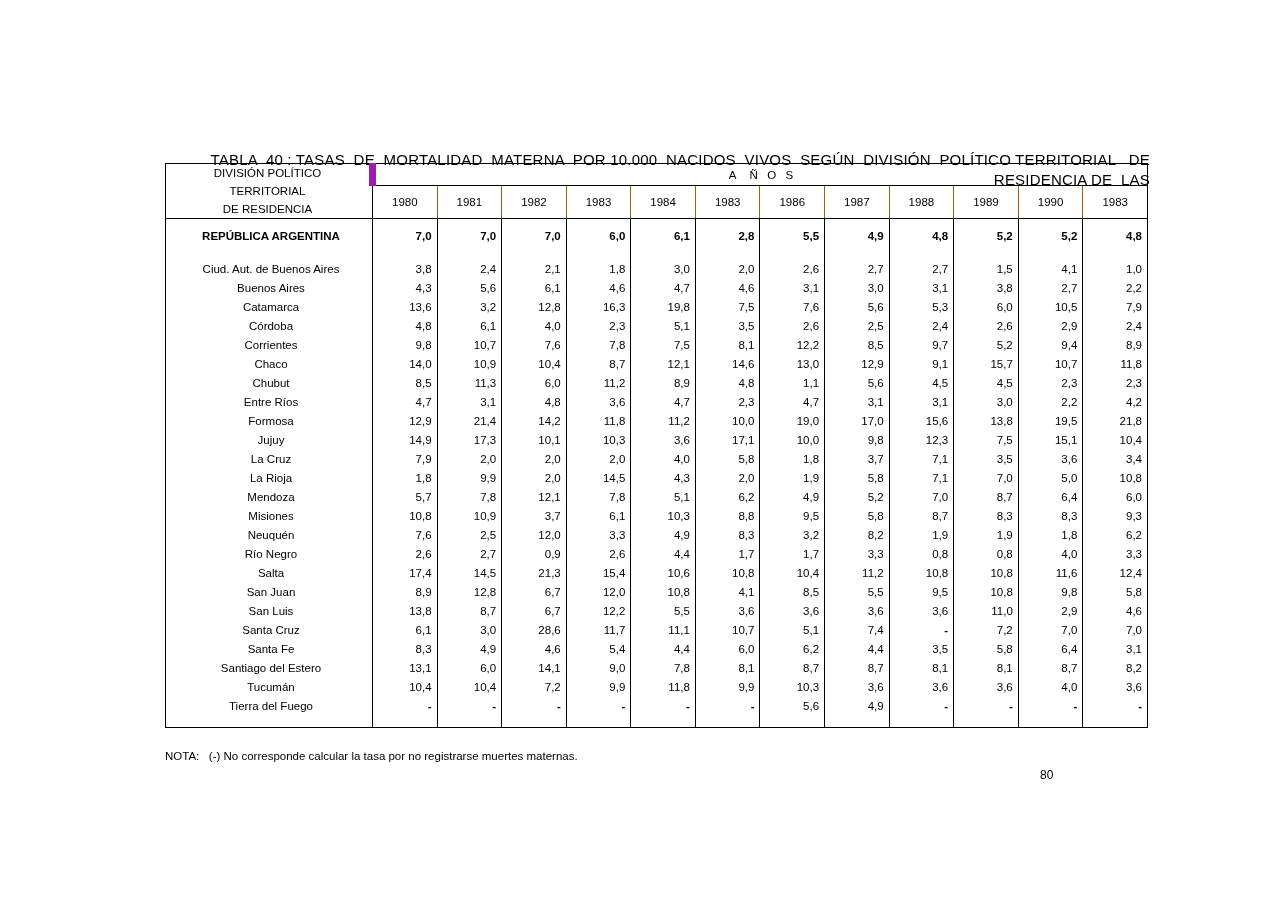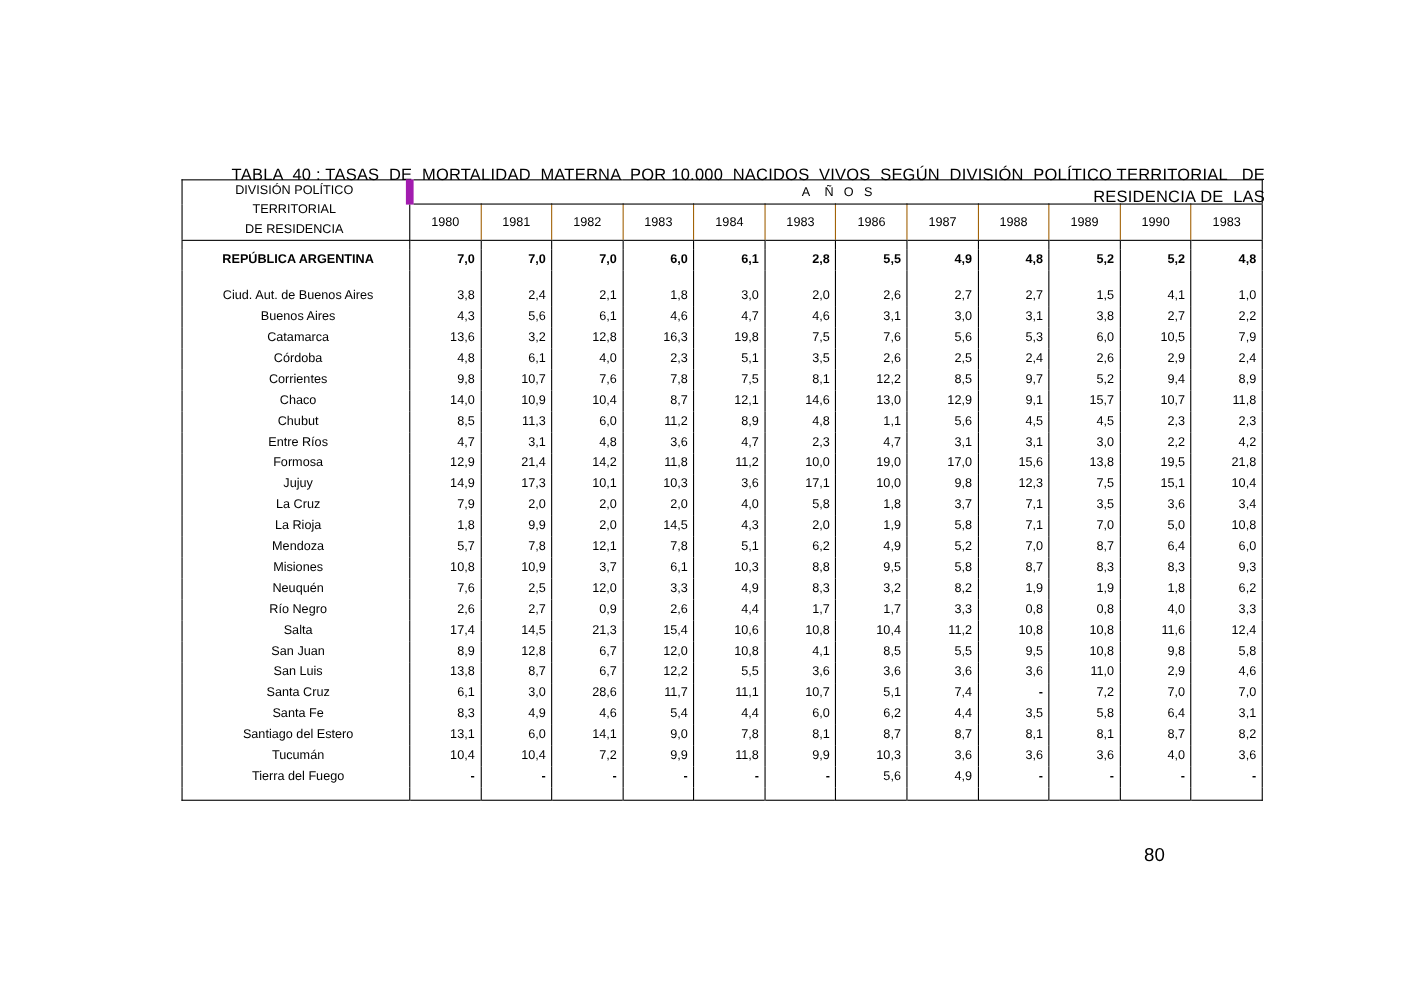--- a/index.html
+++ b/index.html
@@ -87,21 +87,21 @@
     position: absolute;
     left: 165px;
     top: 750px;
     font-size: 11.5px;
     white-space: pre-wrap;
   }
   .page-number {
     position: absolute;
     left: 1040px;
     top: 768px;
-    font-size: 17px;
+    font-size: 12px;
   }
 </style>
 </head>
 <body>
 
 <div class="sheet">
 
   <div class="title-block">
     <div>TABLA  40 : TASAS  DE  MORTALIDAD  MATERNA  POR 10.000  NACIDOS  VIVOS  SEGÚN  DIVISIÓN  POLÍTICO TERRITORIAL   DE  RESIDENCIA DE  LAS</div>
   </div>
@@ -563,15 +563,16 @@
           <td class="val"></td>
           <td class="val"></td>
           <td class="val"></td>
           <td class="val"></td>
           <td class="val"></td>
           <td class="val"></td>
         </tr>
       </tbody>
   </table>
 
+  <div class="note">NOTA:   (-) No corresponde calcular la tasa por no registrarse muertes maternas.</div>
   <div class="page-number">80</div>
 
 </div>
 
 </body></html>

